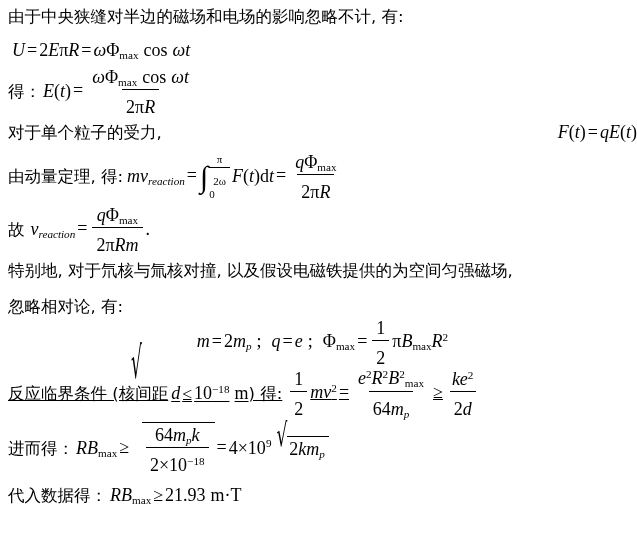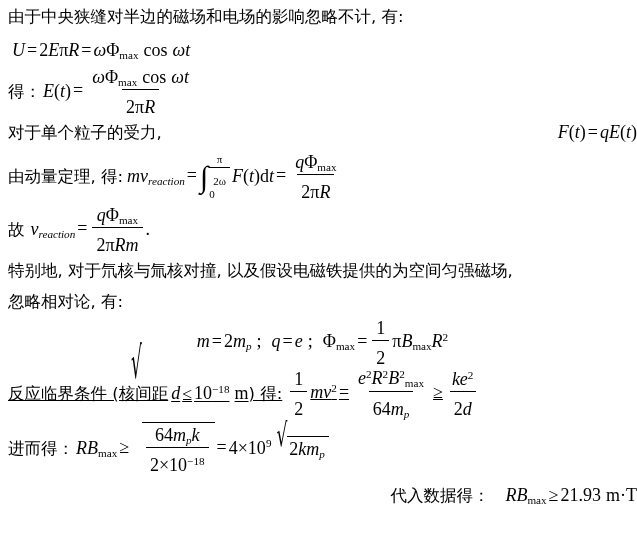--- a/index.html
+++ b/index.html
@@ -188,21 +188,21 @@
         <span class="num"><span class="var">q</span><span class="mathup">Φ</span><sub>max</sub></span>
         <span class="den"><span class="mathup">2π</span><span class="var">Rm</span></span>
       </span><span class="mathup">.</span>
     </span>
   </div>
 
   <div class="line" style="height:31px;">
     <span class="cjk">特别地, 对于氘核与氚核对撞, 以及假设电磁铁提供的为空间匀强磁场,</span>
   </div>
 
-  <div class="line" style="height:32px;">
+  <div class="line" style="height:32px;align-items:flex-end;">
     <span class="cjk">忽略相对论, 有:</span>
   </div>
 
   <div class="line" style="height:50px;justify-content:center;">
     <span class="math">
       <span class="var">m</span><span class="op">=</span><span class="mathup">2</span><span class="var">m</span><span class="sub-it">p</span><span class="gap-s"></span><span class="mathup">;</span><span class="gap-m"></span><span class="var">q</span><span class="op">=</span><span class="var">e</span><span class="gap-s"></span><span class="mathup">;</span><span class="gap-m"></span><span class="mathup">Φ</span><sub>max</sub><span class="op">=</span><span class="frac">
         <span class="num"><span class="mathup">1</span></span>
         <span class="den"><span class="mathup">2</span></span>
       </span><span class="mathup">π</span><span class="var">B</span><sub>max</sub><span class="var">R</span><sup>2</sup>
     </span>
@@ -237,20 +237,20 @@
         <span class="num"><span class="mathup">64</span><span class="var">m</span><span class="sub-it">p</span><span class="var">k</span></span>
         <span class="den"><span class="mathup">2×10</span><sup>−18</sup></span>
       </span></span>
         </span><span class="op">=</span><span class="mathup">4×10</span><sup>9</sup><span class="gap-s"></span><span class="sqrt">
           <span class="rad-tall">√</span>
           <span class="sqrt-body"><span class="mathup">2</span><span class="var">km</span><span class="sub-it">p</span></span>
         </span>
     </span>
   </div>
 
-  <div class="line" style="height:36px;justify-content:flex-end;">
+  <div class="line" style="height:36px;">
     <span class="cjk">代入数据得：</span>
-    <span class="math" style="margin-left:16px;">
+    <span class="math" style="margin-left:3px;">
       <span class="var">R</span><span class="var">B</span><sub>max</sub><span class="op">≥</span><span class="mathup">21.93</span><span class="gap-s"></span><span class="mathup">m·T</span>
     </span>
   </div>
 
 </div>
 
 </body></html>

